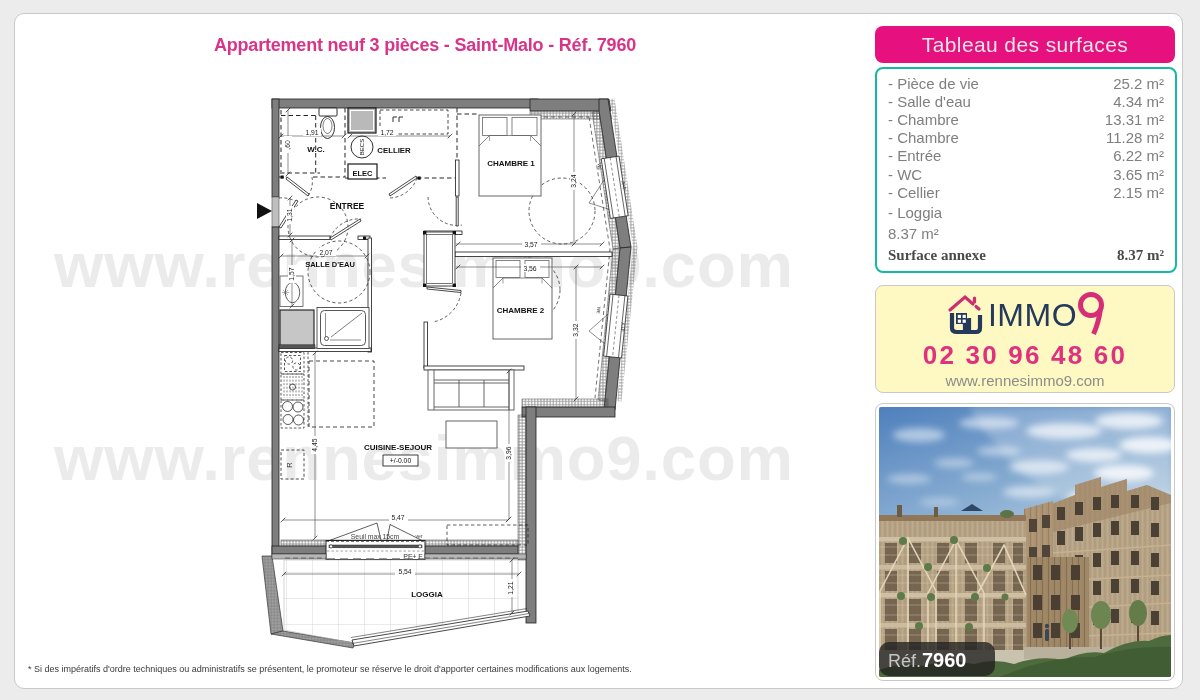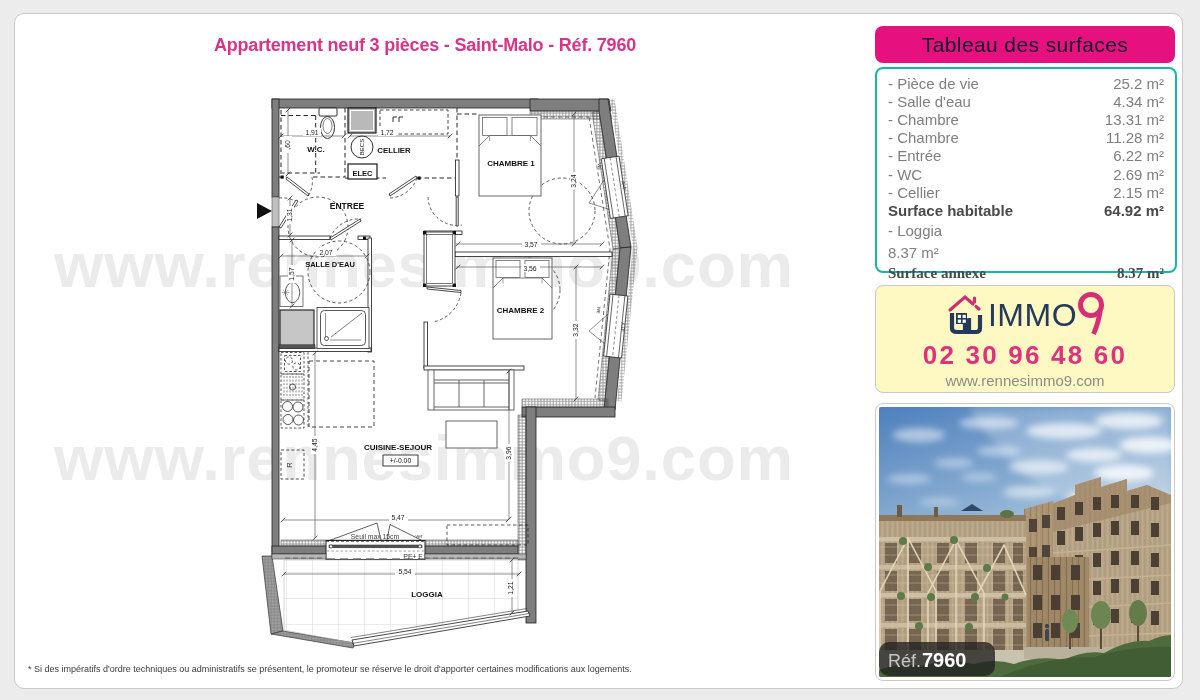--- a/index.html
+++ b/index.html
@@ -1,20 +1,20 @@
 <!DOCTYPE html>
 <html><head>
 <meta charset="utf-8">
 <style>
 html,body{margin:0;padding:0;}
 body{width:1200px;height:700px;background:#ececec;font-family:"Liberation Sans",sans-serif;position:relative;overflow:hidden;}
 .panel{position:absolute;left:14px;top:13px;width:1167px;height:674px;background:#ffffff;border:1px solid #c9c9c9;border-radius:10px;}
 .title{position:absolute;left:0;top:35px;width:850px;text-align:center;font-size:18px;font-weight:bold;color:#d93488;letter-spacing:-0.2px;}
 .wm{position:absolute;left:54px;font-size:63.5px;font-weight:bold;color:rgba(70,70,70,0.105);white-space:nowrap;letter-spacing:0.8px;line-height:1;}
-.hdr{position:absolute;left:875px;top:26px;width:300px;height:37px;background:#e6117f;border-radius:8px;color:#0f172a;font-size:21px;letter-spacing:0.4px;display:flex;align-items:center;justify-content:center;}
+.hdr{position:absolute;left:875px;top:26px;width:300px;height:37px;background:#e6117f;border-radius:8px;color:#e5e5e5;font-size:21px;letter-spacing:0.4px;display:flex;align-items:center;justify-content:center;}
 .tbox{position:absolute;left:875px;top:67px;width:298px;height:202px;background:#fff;border:2px solid #14b8a6;border-radius:8px;padding:0;}
 .trow{display:flex;justify-content:space-between;padding:0 11px 0 11px;font-size:15px;color:#7f7f7f;line-height:18.2px;}
 .trow.b{font-weight:bold;color:#4a4a4a;}
 .lbox{position:absolute;left:875px;top:285px;width:298px;height:106px;background:#fef9c3;border:1px solid #c9c9c9;border-radius:8px;text-align:center;}
 .phone{font-size:26px;font-weight:bold;color:#e0317f;letter-spacing:2.2px;margin-top:2px;}
 .site{font-size:15px;color:#8c8c8c;margin-top:1px;}
 .pbox{position:absolute;left:875px;top:403px;width:298px;height:276px;background:#fff;border:1px solid #c9c9c9;border-radius:8px;}
 .photo{position:absolute;left:3px;top:3px;width:292px;height:270px;border-radius:2px;overflow:hidden;}
 .foot{position:absolute;left:28px;top:664px;font-size:9px;color:#3a3a3a;}
 </style>
@@ -485,29 +485,25 @@
 <div class="trow">
       <span>- Chambre</span>
       <span>11.28 m²</span>
     </div>
 <div class="trow">
       <span>- Entrée</span>
       <span>6.22 m²</span>
     </div>
 <div class="trow">
       <span>- WC</span>
-      <span>2.69 m²</span>
+      <span>3.65 m²</span>
     </div>
 <div class="trow">
       <span>- Cellier</span>
       <span>2.15 m²</span>
-    </div>
-<div class="trow b">
-      <span>Surface habitable</span>
-      <span>64.92 m²</span>
     </div>
 <div class="trow" style="line-height:21.5px;flex-direction:column;">
       <span>- Loggia</span>
       <span>8.37 m²</span>
     </div>
 <div class="trow b" style="line-height:20px;font-family:Liberation Serif, serif;">
       <span>Surface annexe</span>
       <span>8.37 m²</span>
     </div>
 </div>

